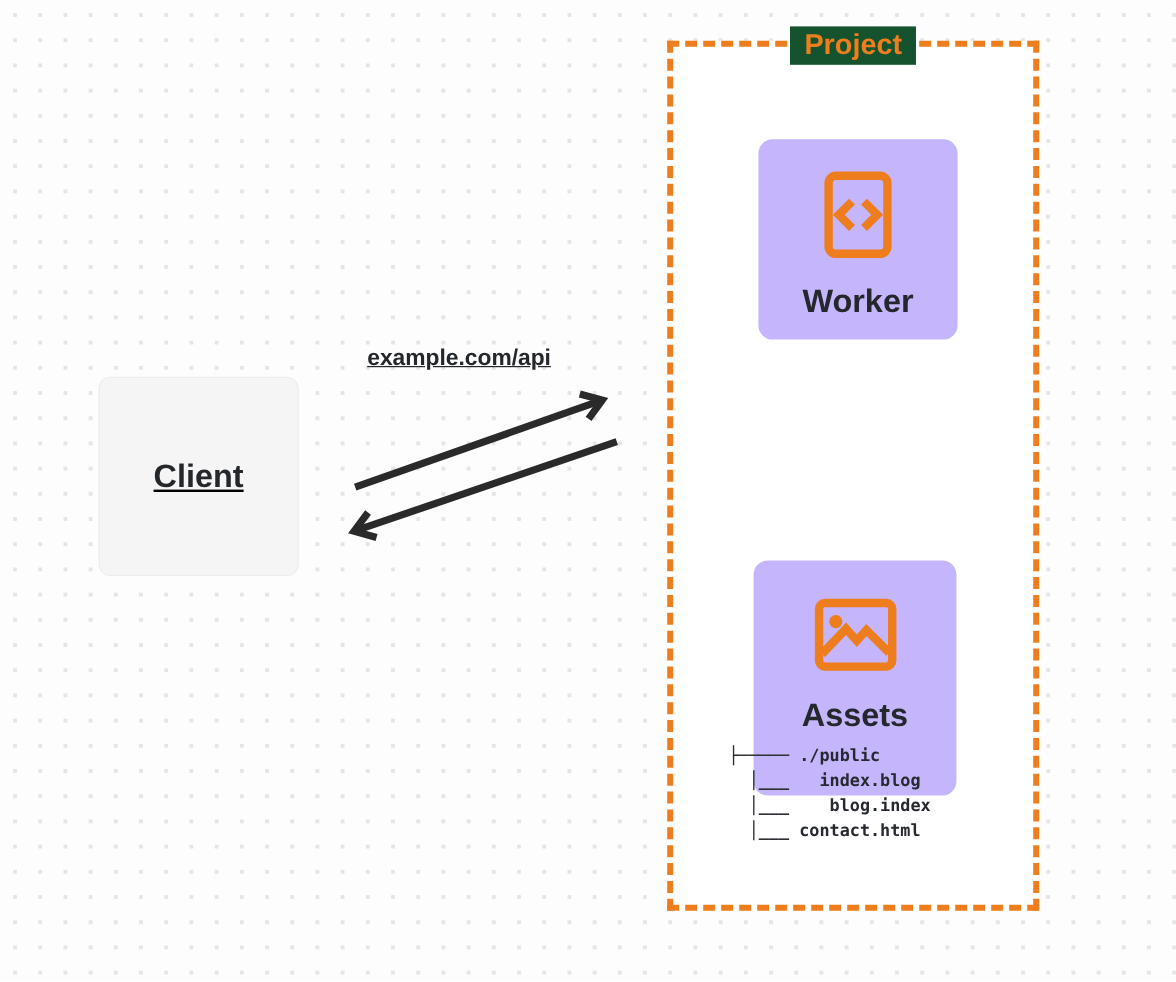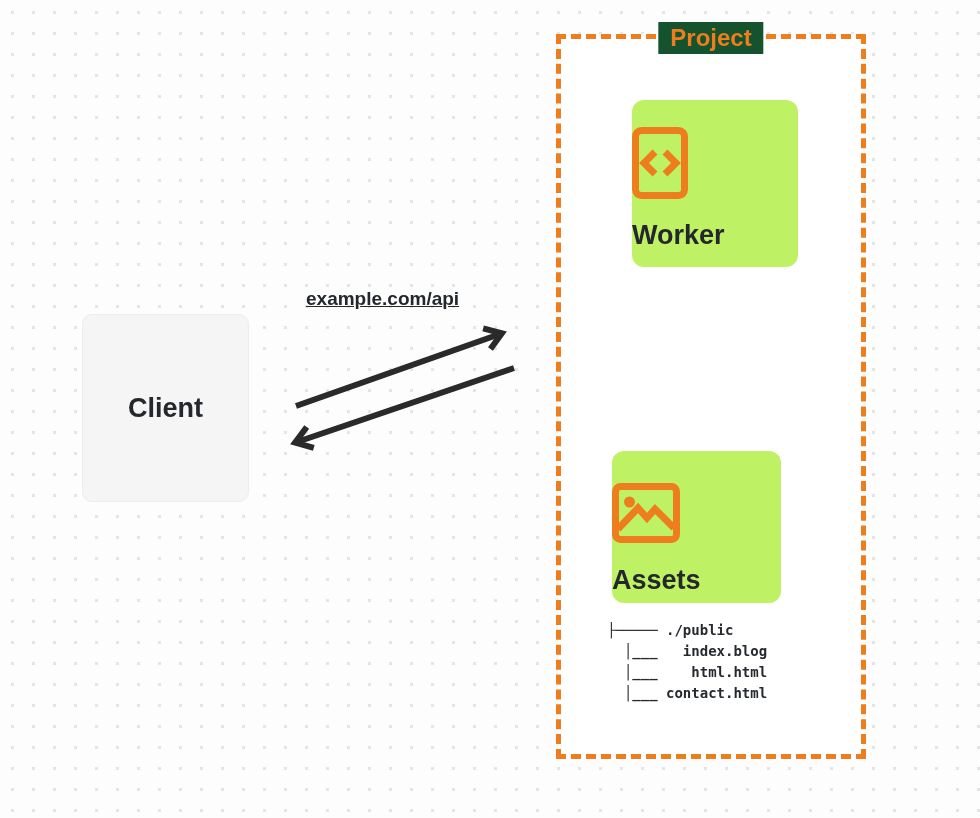--- a/index.html
+++ b/index.html
@@ -32,28 +32,29 @@
     color: #24272B;
     white-space: nowrap;
     text-decoration: underline;
   }
 
   .client-box {
     position: absolute;
     left: 82px;
     top: 314px;
     width: 167px;
-    height: 188px;
+    height: 166px;
     box-sizing: border-box;
     background: #F5F5F6;
     border: 1px solid #EDEDEF;
     border-radius: 10px;
     display: flex;
     align-items: center;
     justify-content: center;
+    text-decoration: underline;
   }
 
   .node-label {
     font-size: 27px;
     font-weight: 700;
     color: #24272B;
     line-height: 30px;
   }
 
   .project-box {
@@ -77,29 +78,30 @@
     font-size: 24px;
     font-weight: 700;
     line-height: 32px;
     color: #EE7E1D;
     white-space: nowrap;
   }
 
   .card {
     position: absolute;
     box-sizing: border-box;
-    background: #bef264;
+    background: #c4b5fd;
     border-radius: 12px;
     display: flex;
     flex-direction: column;
-    align-items: flex-start;
+    align-items: center;
+    margin-top: 16px;
   }
   .card.worker { left: 71px; top: 61px; width: 166px; height: 167px; padding-top: 27px; }
   .card.worker .node-label { margin-top: 21px; }
-  .card.assets { left: 51px; top: 412px; width: 169px; height: 152px; padding-top: 32px; }
+  .card.assets { left: 67px; top: 412px; width: 169px; height: 196px; padding-top: 32px; }
   .card.assets .node-label { margin-top: 22px; }
 
   .card svg { display: block; overflow: visible; }
 
   .file-tree {
     position: absolute;
     left: 46px;
     top: 581px;
     font-family: "DejaVu Sans Mono", monospace;
     font-size: 14px;
@@ -147,18 +149,18 @@
         <rect x="3.5" y="3.5" width="61" height="53" rx="5" fill="none" stroke="#EE7E1D" stroke-width="7"></rect>
         <circle cx="17.5" cy="19" r="5.5" fill="#EE7E1D"></circle>
         <polyline points="6,46 26,25 35,35 43,26 62,45" fill="none" stroke="#EE7E1D" stroke-width="7"></polyline>
       </svg>
       <div class="node-label">Assets</div>
     </div>
 
     <div class="file-tree">
       <div class="tree-line">├───── ./public</div>
       <div class="tree-line">  │___   index.blog</div>
-      <div class="tree-line">  │___    html.html</div>
+      <div class="tree-line">  │___    blog.index</div>
       <div class="tree-line">  │___ contact.html</div>
     </div>
   </div>
 
 </div>
 
 </body></html>

